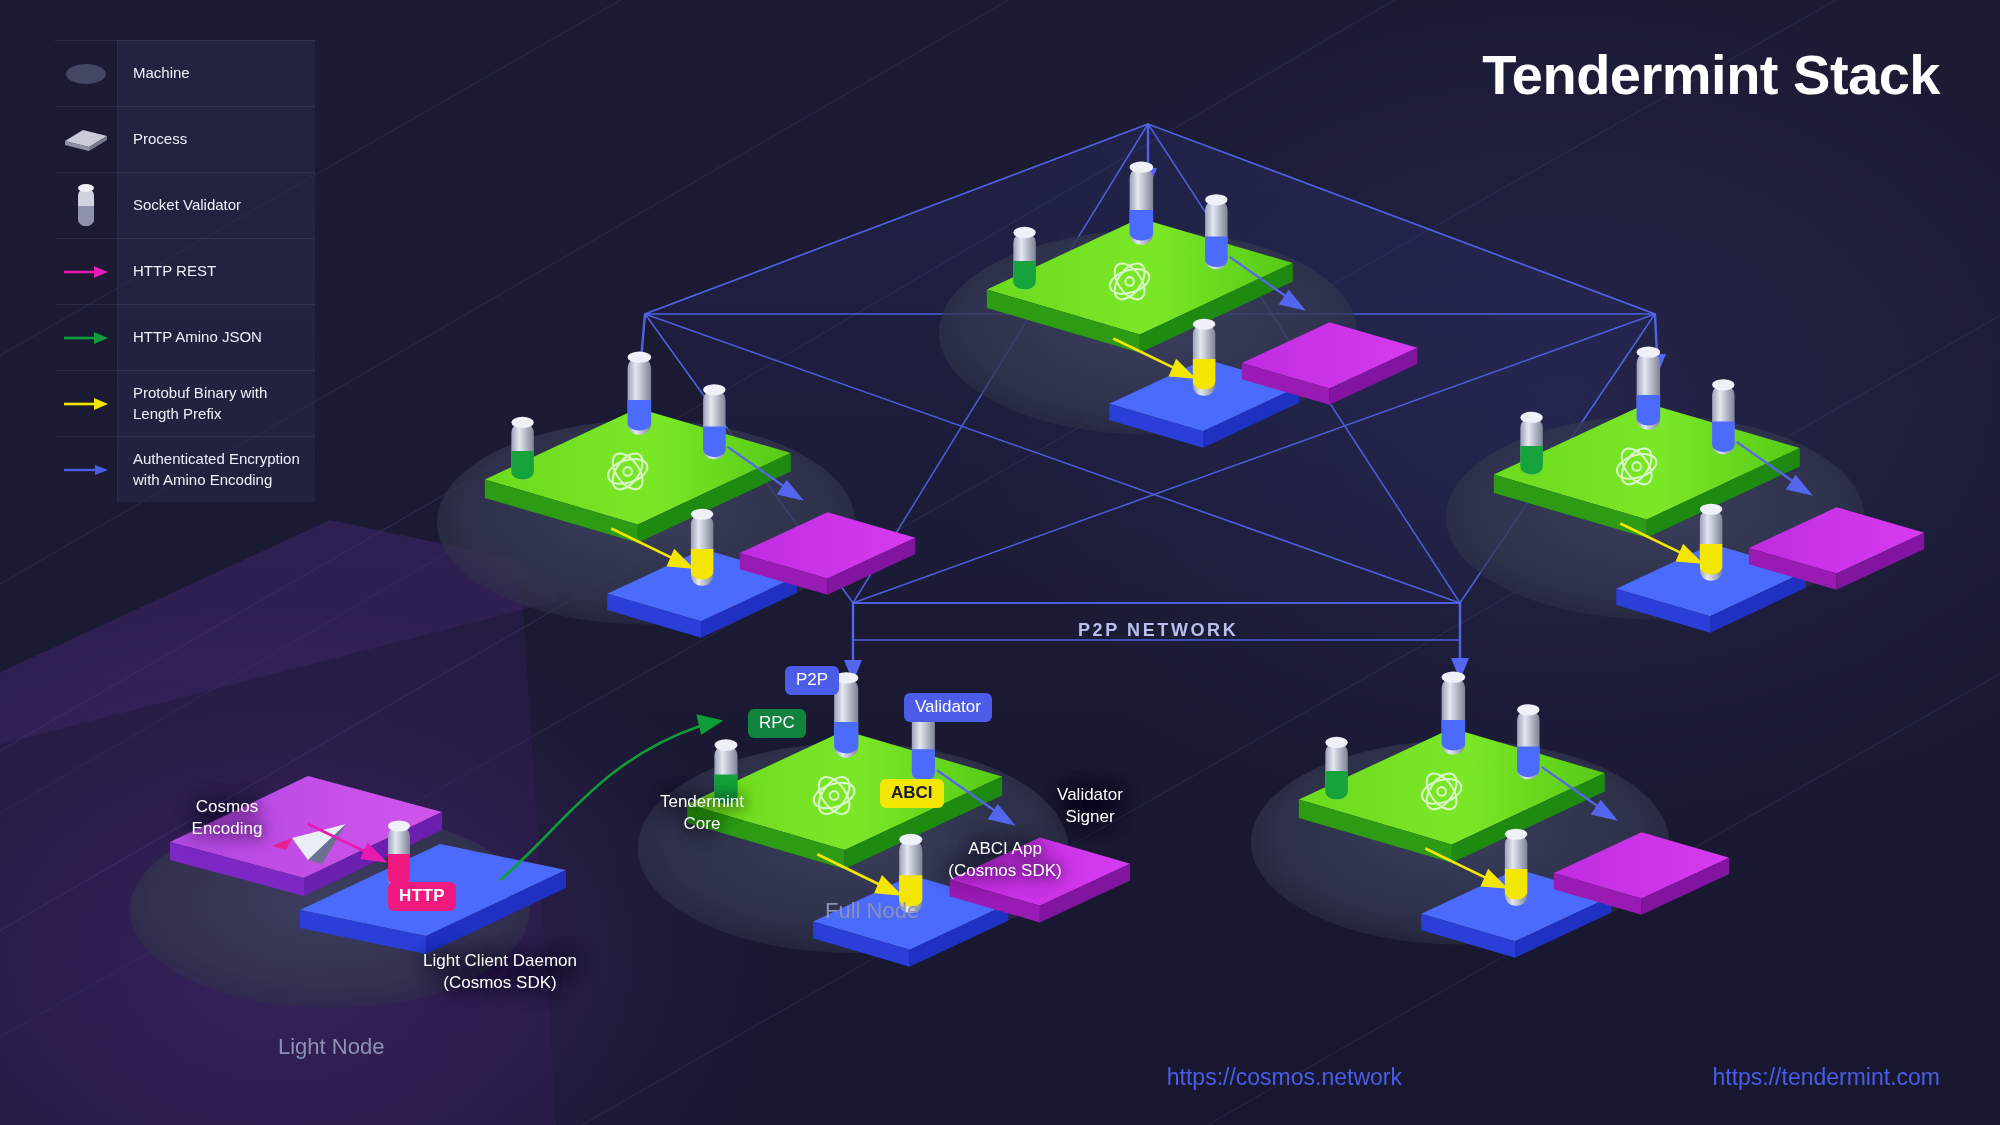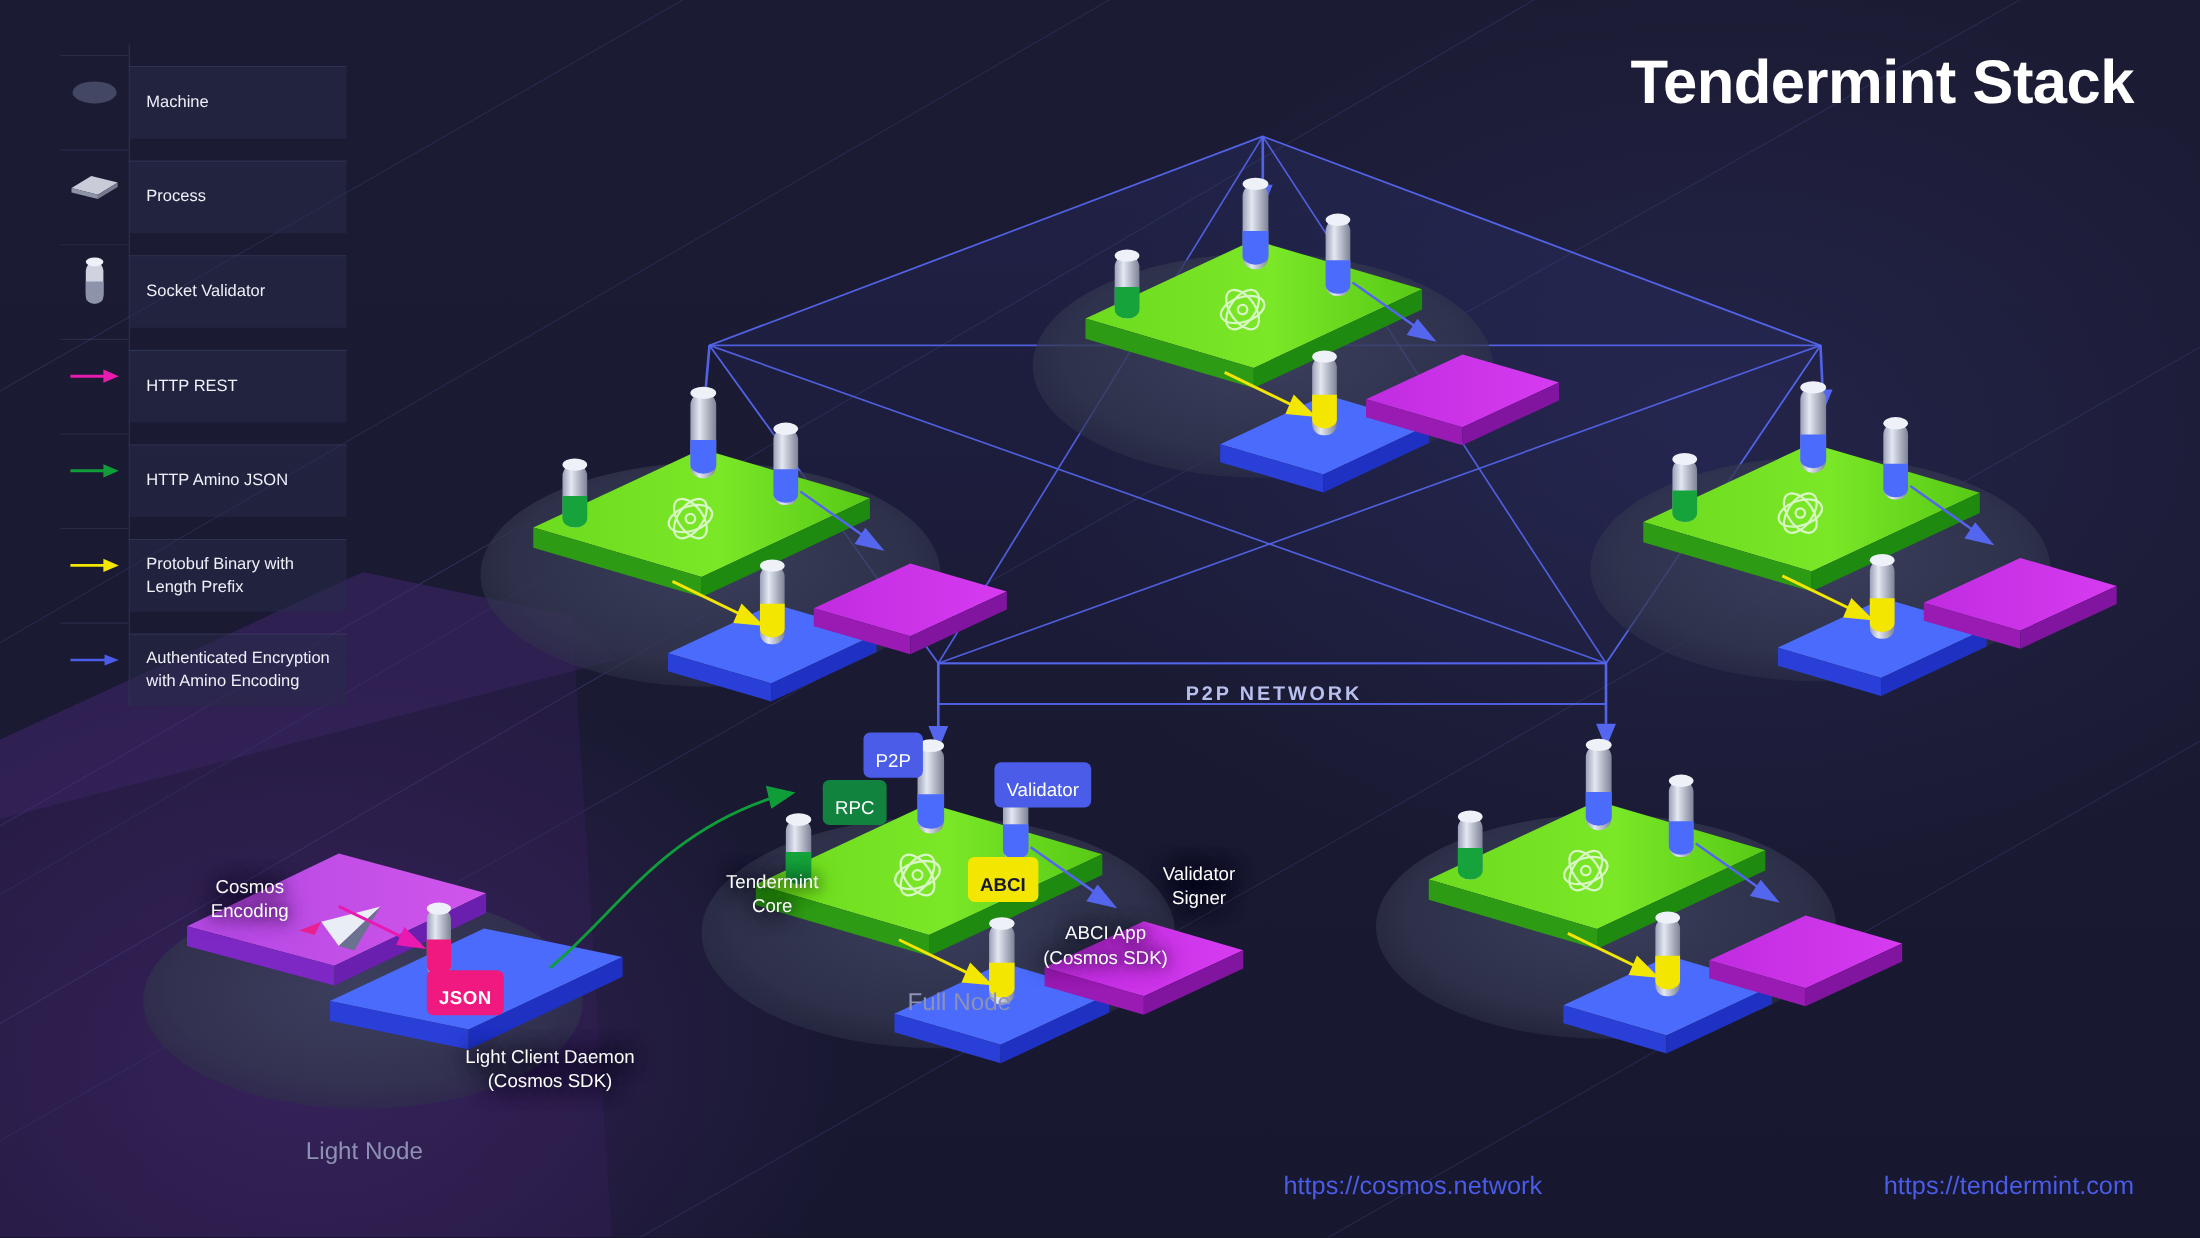--- a/index.html
+++ b/index.html
@@ -49,33 +49,32 @@
   .lrow .icocell{
     width:62px;min-height:66px;display:flex;align-items:center;justify-content:center;
     flex:0 0 62px;position:relative;
   }
   .lrow .txtcell{
     flex:1;padding:10px 8px 10px 16px;
     background:rgba(40,43,72,.55);
     min-height:66px;display:flex;align-items:center;
     box-sizing:border-box;
     border-top:1px solid rgba(120,128,180,.16);
-    margin-top:20px;
   }
   .lrow:first-child .txtcell{border-top:none}
   .lrow .icocell{border-top:1px solid rgba(120,128,180,.16);box-sizing:border-box;}
   .lrow:first-child .icocell{border-top:none}
   .lrow .lbl{
     color:#eef0fa;font-size:15px;line-height:1.35;
   }
   .legend-divider{position:absolute;left:62px;top:0;bottom:0;width:1px;background:rgba(120,128,180,.22)}
 
   
   .pill{
-    position:absolute;border-radius:6px;padding:16px 11px 5px;
+    position:absolute;border-radius:6px;padding:4px 11px 5px;
     font-size:17px;line-height:1.15;white-space:nowrap;
     font-weight:400;z-index:7;
   }
   .pill.blue{background:#4a5ce8;color:#ffffff}
   .pill.green{background:#12833f;color:#ffffff}
   .pill.yellow{background:#f3e600;color:#17172e;font-weight:bold}
   .pill.pink{background:#f0197f;color:#ffffff;font-weight:bold;letter-spacing:.4px}
 
   
   .anno{
@@ -415,21 +414,21 @@
     <div class="anno c" style="left:920px;top:838px;width:170px;">
       <div>ABCI App</div>
       <div>(Cosmos SDK)</div>
     </div>
     <div class="anno c" style="left:1030px;top:784px;width:120px;">
       <div>Validator</div>
       <div>Signer</div>
     </div>
     <div class="zonelbl" style="left:825px;top:898px;">Full Node</div>
 
-    <div class="pill pink" style="left:388px;top:882px;">JSON</div>
+    <div class="pill pink" style="left:388px;top:882px;">HTTP</div>
 
     <div class="anno c" style="left:172px;top:796px;width:110px;">
       <div>Cosmos</div>
       <div>Encoding</div>
     </div>
     <div class="anno c" style="left:400px;top:950px;width:200px;">
       <div>Light Client Daemon</div>
       <div>(Cosmos SDK)</div>
     </div>
     <div class="zonelbl" style="left:278px;top:1034px;">Light Node</div>

